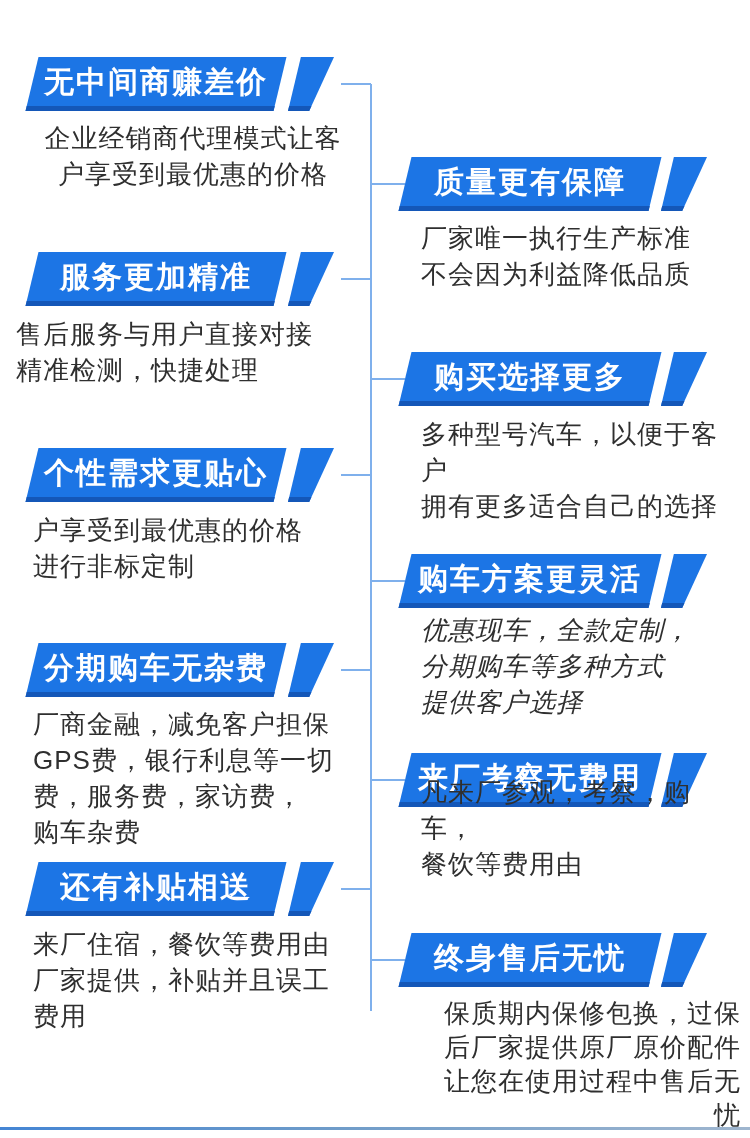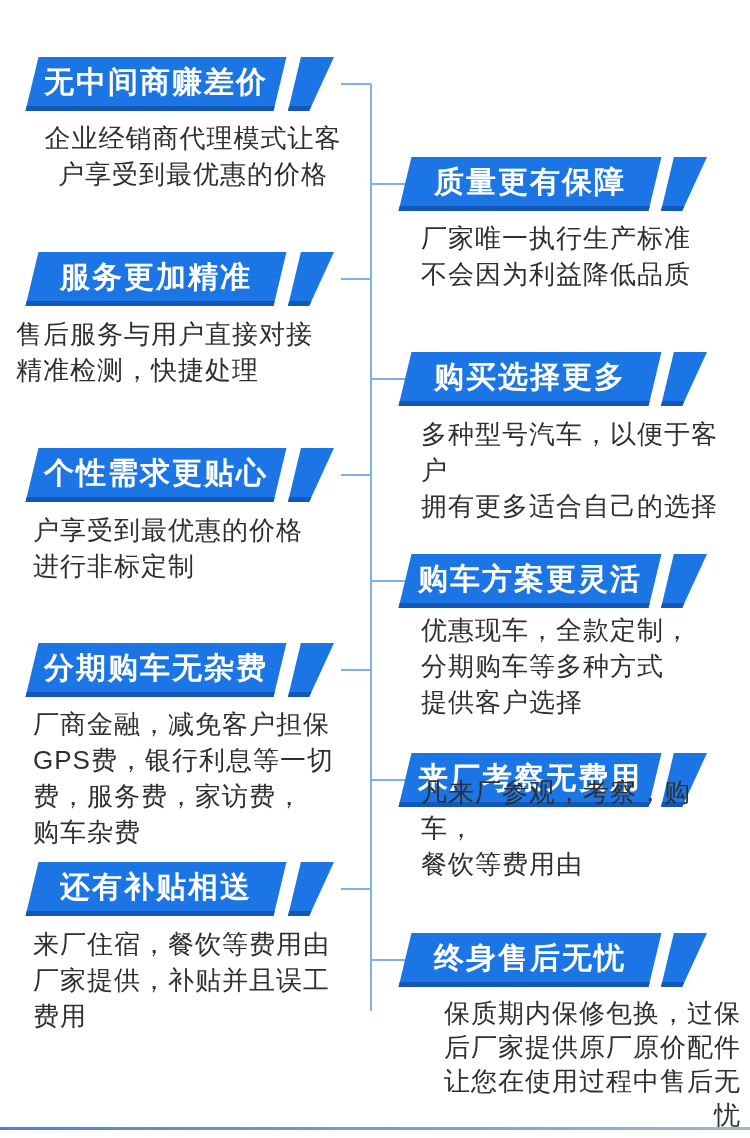--- a/index.html
+++ b/index.html
@@ -148,21 +148,21 @@
   <div class="tail" style="left:661px;top:352px;"></div>
   <div class="body" style="left:421px;top:416px;width:320px;">
     <div>多种型号汽车，以便于客户</div>
     <div>拥有更多适合自己的选择</div>
   </div>
 
   <div class="banner" style="left:405px;top:554px;width:250px;">
     <span class="banner-title">购车方案更灵活</span>
   </div>
   <div class="tail" style="left:661px;top:554px;"></div>
-  <div class="body" style="left:421px;top:612px;width:320px;">
+  <div class="body" style="left:421px;top:612px;width:320px;font-style:italic;">
     <div>优惠现车，全款定制，</div>
     <div>分期购车等多种方式</div>
     <div>提供客户选择</div>
   </div>
 
   <div class="banner" style="left:405px;top:753px;width:250px;">
     <span class="banner-title">来厂考察无费用</span>
   </div>
   <div class="tail" style="left:661px;top:753px;"></div>
   <div class="body" style="left:421px;top:774px;width:320px;">

